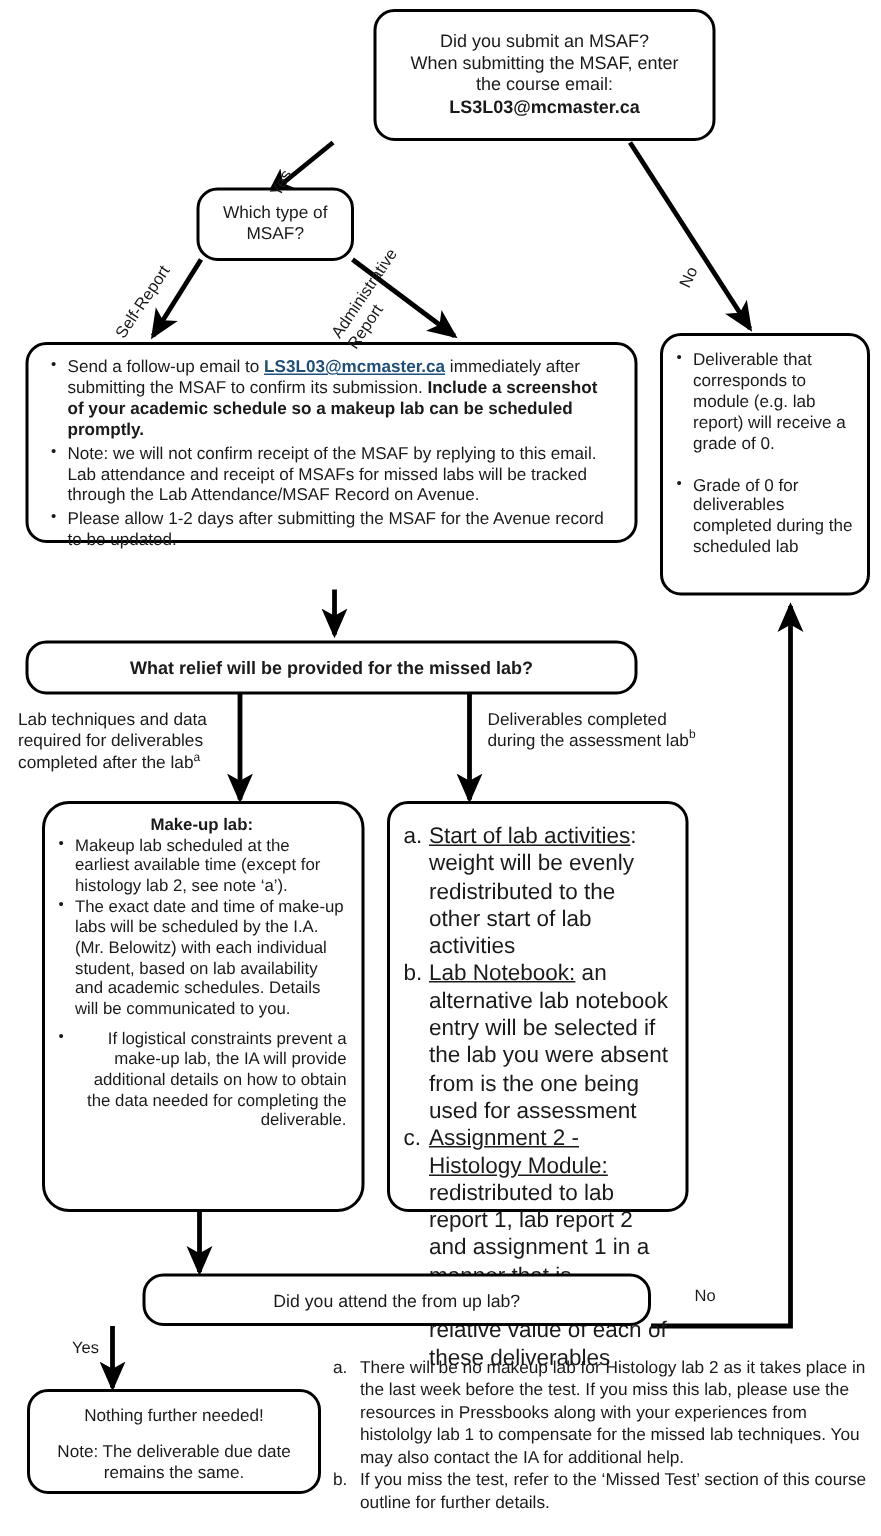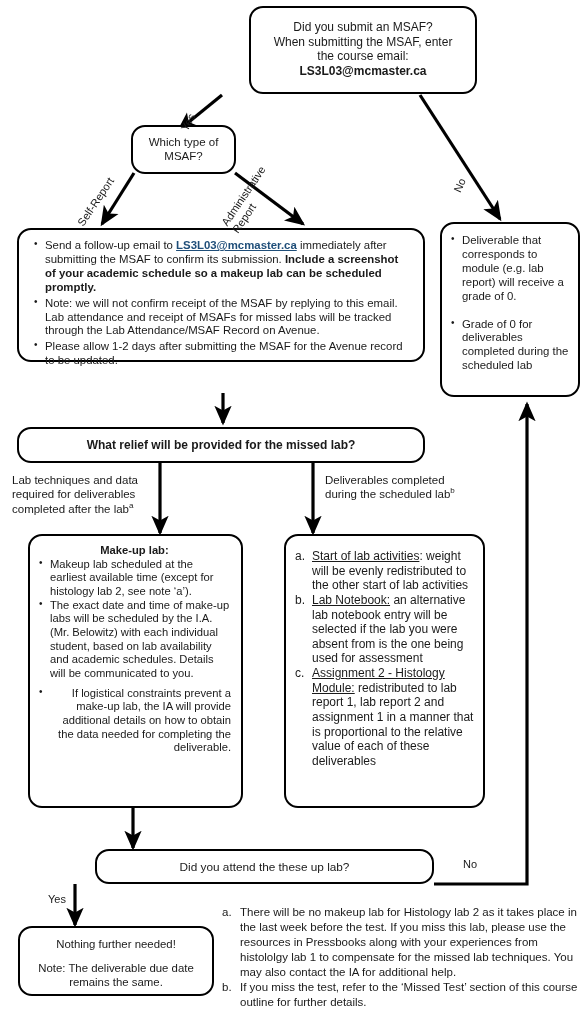--- a/index.html
+++ b/index.html
@@ -116,42 +116,42 @@
 </div>
 
 <div class="multilabel" style="left:12px;top:473px;width:150px;">
   <div>Lab techniques and data</div>
   <div>required for deliverables</div>
   <div><span>completed after the lab</span><sup>a</sup></div>
 </div>
 
 <div class="multilabel" style="left:325px;top:473px;width:175px;">
   <div>Deliverables completed</div>
-  <div><span>during the scheduled lab</span><sup>b</sup></div>
+  <div><span>during the assessment lab</span><sup>b</sup></div>
 </div>
 
-<div class="node" style="left:28px;top:534px;width:215px;height:274px;padding:8px 10px 8px 8px;font-size:11.2px;">
+<div class="node" style="left:28px;top:534px;width:215px;height:274px;padding:8px 10px 8px 8px;font-size:11.2px;border-radius:18px;">
   <span class="ttl">Make-up lab:</span>
   <ul class="bul">
     <li>Makeup lab scheduled at the earliest available time (except for histology lab 2, see note ‘a’).</li>
     <li>The exact date and time of make-up labs will be scheduled by the I.A. (Mr. Belowitz) with each individual student, based on lab availability and academic schedules. Details will be communicated to you.</li>
     <li style="margin-top:6px;text-align:right;">If logistical constraints prevent a make-up lab, the IA will provide additional details on how to obtain the data needed for completing the deliverable.</li>
   </ul>
 </div>
 
-<div class="node" style="left:284px;top:534px;width:201px;height:274px;padding:13px 9px 8px 9px;font-size:12px;">
+<div class="node" style="left:258px;top:534px;width:201px;height:274px;padding:13px 9px 8px 9px;font-size:15px;">
   <ol class="alf">
     <li><span class="u">Start of lab activities</span><span>: weight will be evenly redistributed to the other start of lab activities</span></li>
     <li><span class="u">Lab Notebook:</span><span> an alternative lab notebook entry will be selected if the lab you were absent from is the one being used for assessment</span></li>
     <li><span class="u">Assignment 2 - Histology Module:</span><span> redistributed to lab report 1, lab report 2 and assignment 1 in a manner that is proportional to the relative value of each of these deliverables</span></li>
   </ol>
 </div>
 
 <div class="node ctext" style="left:95px;top:849px;width:339px;height:35px;padding:9px 10px;font-size:11.8px;">
-  <span>Did you attend the these up lab?</span>
+  <span>Did you attend the from up lab?</span>
 </div>
 
 <div class="node ctext" style="left:18px;top:926px;width:196px;height:70px;padding:10px 8px;font-size:11.4px;">
   <div>Nothing further needed!</div>
   <div style="margin-top:10px;">Note: The deliverable due date remains the same.</div>
 </div>
 
 <div class="edgelabel rot-yes" style="left:189px;top:121px;">Yes</div>
 
 <div class="edgelabel rot-no" style="left:462px;top:182px;">No</div>

